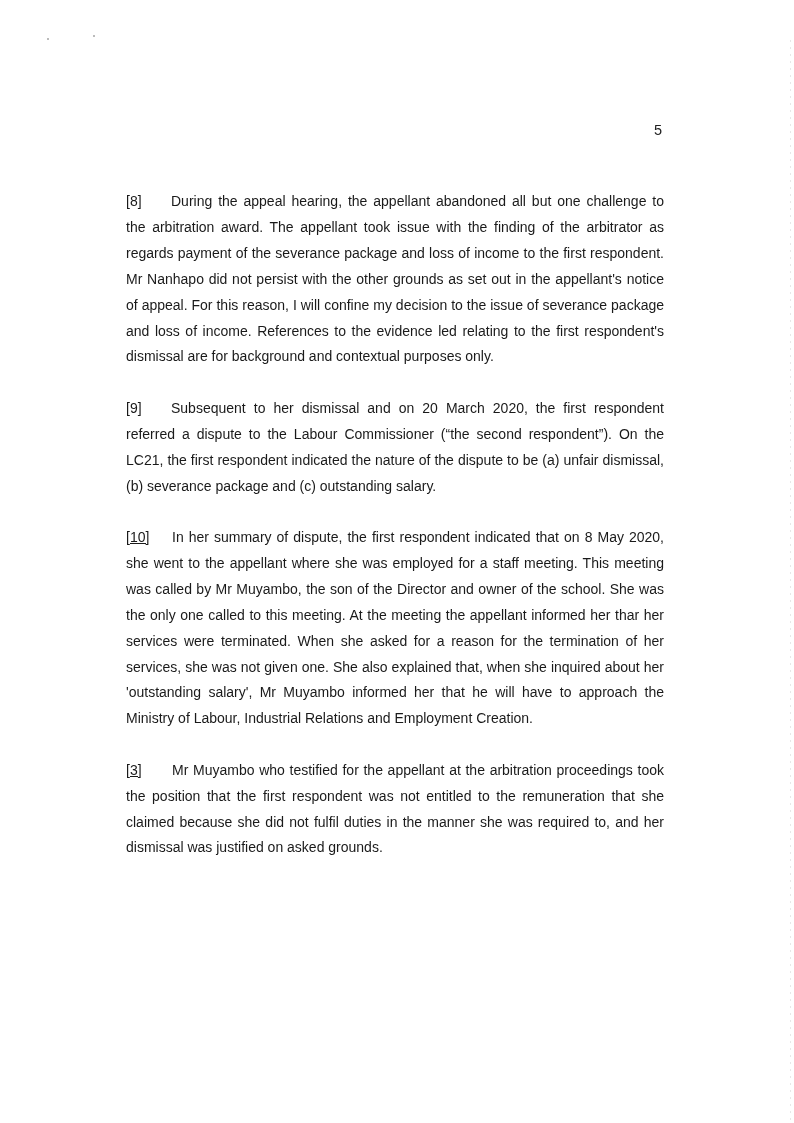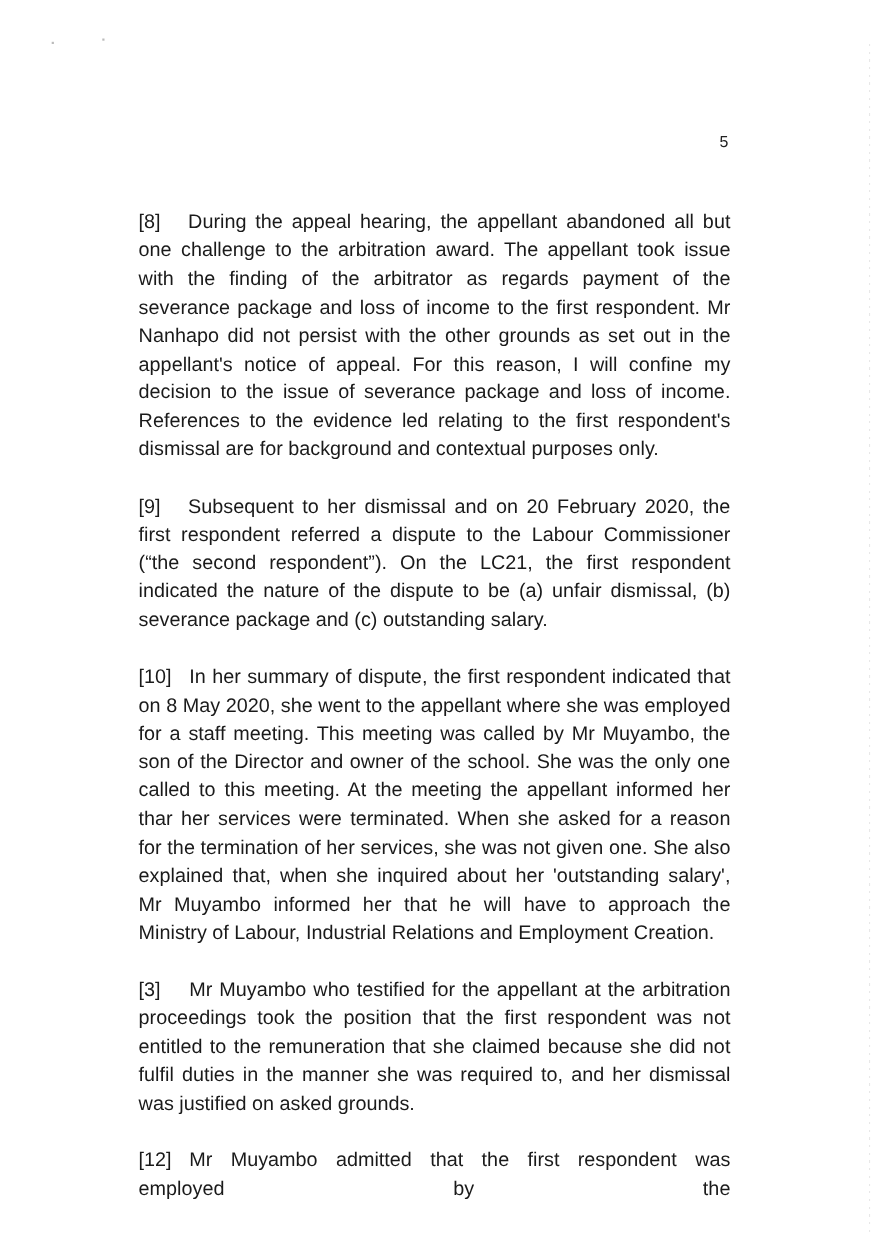--- a/index.html
+++ b/index.html
@@ -30,31 +30,32 @@
       color: #222;
     }
     .body-text {
       position: absolute;
       left: 126px;
       top: 189px;
       width: 538px;
     }
     .para {
       margin: 0 0 25.5px 0;
-      font-size: 18px;
+      font-size: 14px;
       line-height: 25.9px;
       text-align: justify;
       text-align-last: left;
     }
     .para .num {
       display: inline-block;
       width: 45px;
     }
     .para.p10 .num, .para.p11 .num, .para.p12 .num {
       width: 46px;
+      text-decoration: underline;
     }
     
     .scan-edge {
       position: absolute;
       left: 790px;
       top: 40px;
       width: 1px;
       height: 1080px;
       background: repeating-linear-gradient(to bottom, #d8d8d8 0 2px, transparent 2px 7px);
       opacity: 0.6;
@@ -77,29 +78,26 @@
 
   <div class="page-number">5</div>
 
   <div class="body-text">
 
     <p class="para p8">
       <span class="num">[8]</span><span>During the appeal hearing, the appellant abandoned all but one challenge to the arbitration award. The appellant took issue with the finding of the arbitrator as regards payment of the severance package and loss of income to the first respondent.  Mr Nanhapo did not persist with the other grounds as set out in the appellant's notice of appeal. For this reason, I will confine my decision to the issue of severance package and loss of income.  References to the evidence led relating to the first respondent's dismissal are for background and contextual purposes only.</span>
     </p>
 
     <p class="para p9">
-      <span class="num">[9]</span><span>Subsequent to her dismissal and on 20 February 2020, the first respondent referred a dispute to the Labour Commissioner (“the second respondent”). On the LC21, the first respondent indicated the nature of the dispute to be (a) unfair dismissal, (b) severance package and (c) outstanding salary.</span>
+      <span class="num">[9]</span><span>Subsequent to her dismissal and on 20 March 2020, the first respondent referred a dispute to the Labour Commissioner (“the second respondent”). On the LC21, the first respondent indicated the nature of the dispute to be (a) unfair dismissal, (b) severance package and (c) outstanding salary.</span>
     </p>
 
     <p class="para p10">
       <span class="num">[10]</span><span>In her summary of dispute, the first respondent indicated that on 8 May 2020, she went to the appellant where she was employed for a staff meeting. This meeting was called by Mr Muyambo, the son of the Director and owner of the school. She was the only one called to this meeting.  At the meeting the appellant informed her thar her services were terminated. When she asked for a reason for the termination of her services, she was not given one. She also explained that, when she inquired about her 'outstanding salary', Mr Muyambo informed her that he will have to approach the Ministry of Labour, Industrial Relations and Employment Creation.</span>
     </p>
 
     <p class="para p11">
       <span class="num">[3]</span><span>Mr Muyambo who testified for the appellant at the arbitration proceedings took the position that the first respondent was not entitled to the remuneration that she claimed because she did not fulfil duties in the manner she was required to, and her dismissal was justified on asked grounds.</span>
     </p>
 
-    <p class="para p12" style="text-align-last: justify;">
-      <span class="num">[12]</span><span>Mr Muyambo admitted that the first respondent was employed by the</span>
-    </p>
 
   </div>
 </div>
 
 </body></html>

